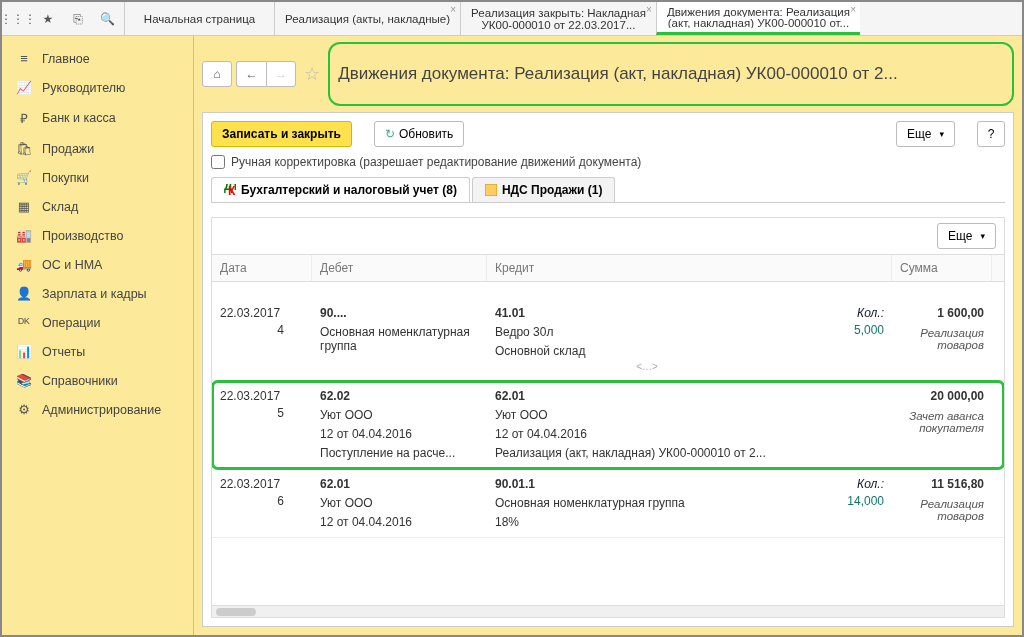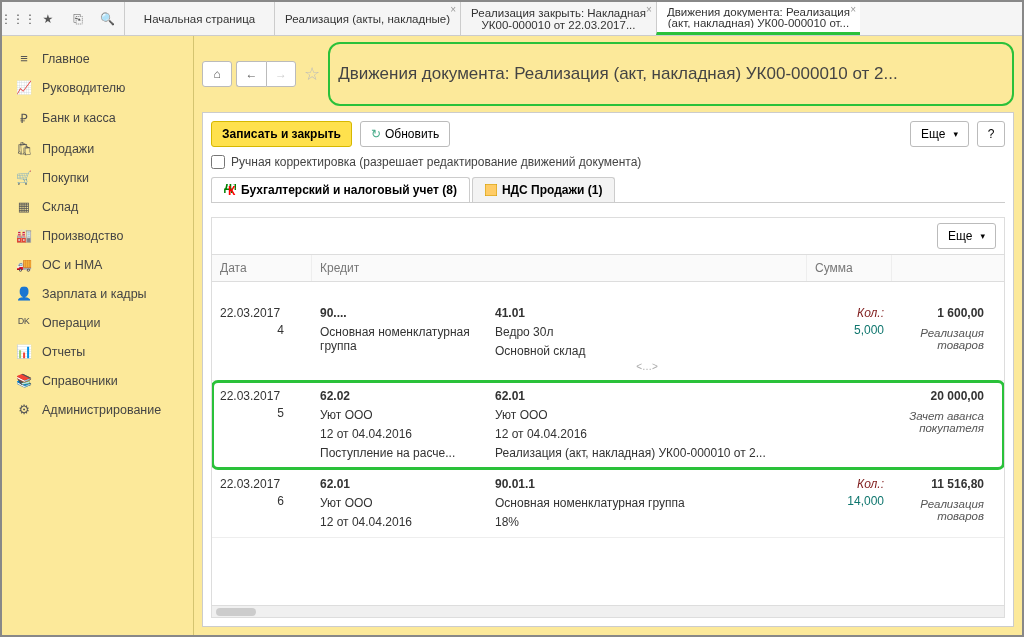--- a/index.html
+++ b/index.html
@@ -21,21 +21,21 @@
 .main { flex: 1; background: #fce99a; padding: 6px 8px 8px 8px; display: flex; flex-direction: column; }
 .page-header { display: flex; align-items: center; gap: 4px; margin-bottom: 6px; }
 .icon-btn { background: #fff; border: 1px solid #bbb; border-radius: 3px; width: 30px; height: 26px; display: flex; align-items: center; justify-content: center; cursor: pointer; color: #555; }
 .nav-group { display: flex; }
 .nav-group .icon-btn:first-child { border-radius: 3px 0 0 3px; border-right: none; }
 .nav-group .icon-btn:last-child { border-radius: 0 3px 3px 0; }
 .star-icon { color: #bbb; font-size: 18px; margin: 0 4px; cursor: pointer; }
 .title-box { flex: 1; border: 2px solid #2ac13a; border-radius: 12px; padding: 20px 8px; background: transparent; }
 .title-box span { font-size: 17px; color: #444; white-space: nowrap; }
 .content-panel { background: #fff; border: 1px solid #ccc; flex: 1; display: flex; flex-direction: column; padding: 8px; }
-.toolbar1 { display: flex; gap: 8px; margin-bottom: 8px; }
+.toolbar1 { display: flex; gap: 22px; margin-bottom: 8px; }
 .btn { border: 1px solid #bbb; border-radius: 3px; padding: 5px 10px; background: #fff; cursor: pointer; display: flex; align-items: center; gap: 4px; font-size: 12px; }
 .btn-yellow { background: #ffe14d; border-color: #d6b800; font-weight: bold; }
 .spacer { flex: 1; }
 .btn-more { position: relative; }
 .btn-more::after { content: "▾"; margin-left: 4px; font-size: 9px; }
 .btn-help { width: 28px; justify-content: center; }
 .checkbox-row { display: flex; align-items: center; gap: 6px; margin-bottom: 8px; color: #444; }
 .checkbox-row input { width: 14px; height: 14px; }
 .subtabs { display: flex; border-bottom: 1px solid #ccc; }
 .subtab { padding: 5px 12px; border: 1px solid #ccc; border-bottom: none; background: #fff; margin-right: 2px; border-radius: 3px 3px 0 0; display: flex; align-items: center; gap: 5px; cursor: pointer; font-weight: bold; }
@@ -45,21 +45,21 @@
 .grid-toolbar { display: flex; justify-content: flex-end; padding: 5px 8px; }
 .grid-head { display: grid; grid-template-columns: 100px 175px 320px 85px 100px; border-top: 1px solid #ddd; border-bottom: 1px solid #ddd; background: #fafafa; }
 .grid-head div { padding: 6px 8px; font-weight: normal; color: #777; border-right: 1px solid #eee; }
 .grid-body { overflow-y: auto; flex: 1; position: relative; margin-top: 16px; }
 .entry { display: grid; grid-template-columns: 100px 175px 320px 85px 100px; padding: 6px 0; border-bottom: 1px solid #eee; align-items: start; }
 .entry > div { padding: 2px 8px; }
 .entry .date { color: #333; }
 .entry .seq { color: #333; text-align: right; padding-right: 20px; }
 .entry .bold { font-weight: bold; color: #333; }
 .entry .sub { color: #333; font-size: 12px; margin-top: 2px; }
-.entry .qty-label { font-style: italic; color: #7f1d1d; text-align: right; }
+.entry .qty-label { font-style: italic; color: #0f172a; text-align: right; }
 .entry .qty-val { text-align: right; color: #0f766e; }
 .entry .sum { text-align: right; font-weight: bold; color: #333; }
 .entry .sum-desc { text-align: right; font-style: italic; color: #555; font-size: 11.5px; margin-top: 4px; }
 .entry .ellips { text-align: center; color: #aaa; font-size: 10px; }
 .entry.highlighted { outline: 3px solid #2ac13a; outline-offset: -2px; border-radius: 6px; }
 .col-stack { display: flex; flex-direction: column; gap: 3px; }
 .hscroll { height: 12px; background: #f0f0f0; border-top: 1px solid #ddd; position: relative; }
 .hscroll .thumb { position: absolute; left: 4px; top: 2px; width: 40px; height: 8px; background: #ccc; border-radius: 4px; }
 .refresh-icon::before { content: "↻"; color: #4a8; }
 </style>
@@ -195,20 +195,21 @@
             <span>НДС Продажи (1)</span>
           </div>
         </div>
 
       <div class="grid-area">
         <div class="grid-toolbar">
           <div class="btn btn-more">Еще</div>
         </div>
         <div class="grid-head">
           <div>Дата</div>
+          <div>Дебет</div>
           <div style="grid-column: span 2">Кредит</div>
           <div>Сумма</div>
         </div>
         <div class="grid-body" id="gridbody">
         <div class="entry">
               <div class="col-stack">
                 <div class="date">22.03.2017</div>
                 <div class="seq">4</div>
               </div>
               <div class="col-stack">

